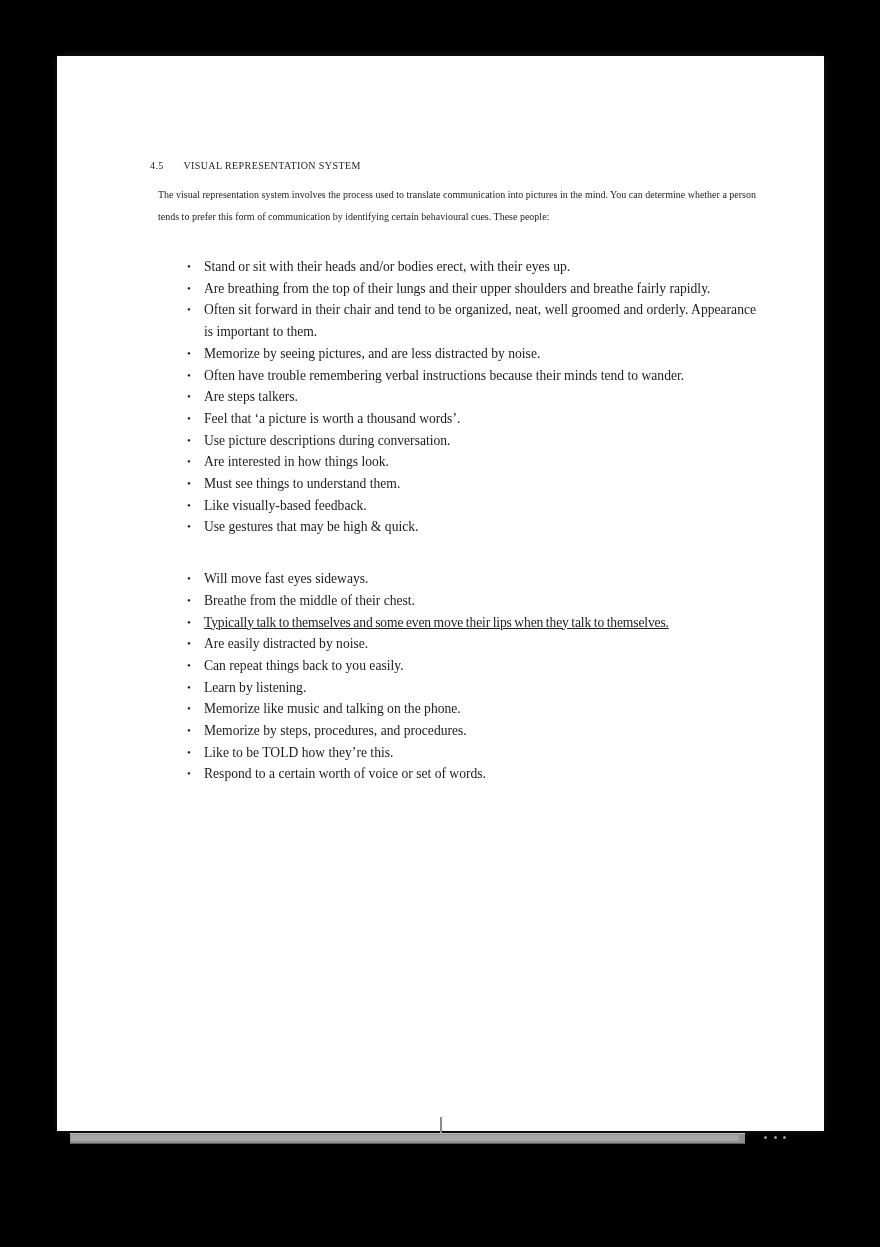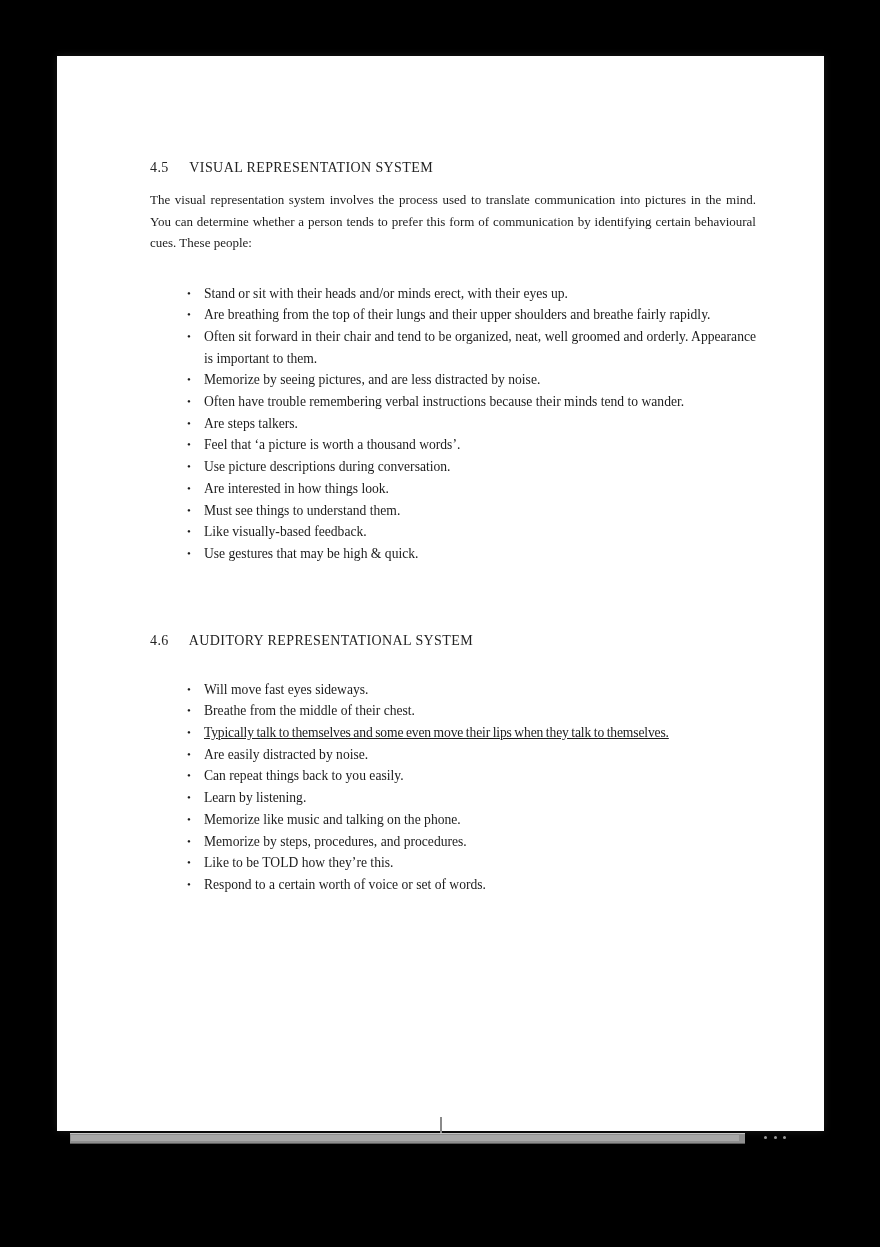--- a/index.html
+++ b/index.html
@@ -32,30 +32,30 @@
     position: absolute;
     left: 93px;
     top: 0;
     width: 606px;
     padding-top: 104px;
     color: #1f1f1f;
   }
   section { display: block; }
   .heading {
     margin: 0;
-    font-size: 14px;
+    font-size: 10px;
     font-weight: 400;
     letter-spacing: 0.4px;
     color: #232323;
     white-space: nowrap;
   }
   .h-num { margin-right: 17px; }
   .intro {
-    margin: 13px 0 0 0;
-    font-size: 13px;
+    margin: 13px 0 0 8px;
+    font-size: 10px;
     line-height: 21.5px;
     text-align: justify;
     color: #1c1c1c;
   }
   .bullets {
     list-style: none;
     margin: 29px 0 0 0;
     padding: 0 0 0 37px;
   }
   .b {
@@ -138,21 +138,21 @@
 
       <section class="section-4-5">
         <h2 class="heading">
           <span class="h-num">4.5</span>
           <span class="h-title">VISUAL REPRESENTATION SYSTEM</span>
         </h2>
         <p class="intro">The visual representation system involves the process used to translate communication into pictures in the mind. You can determine whether a person tends to prefer this form of communication by identifying certain behavioural cues. These people:</p>
         <ul class="bullets">
           <li class="b">
               <span class="dot">•</span>
-              <span class="btxt">Stand or sit with their heads and/or minds erect, with their eyes up.</span>
+              <span class="btxt">Stand or sit with their heads and/or bodies erect, with their eyes up.</span>
             </li>
           <li class="b">
               <span class="dot">•</span>
               <span class="btxt">Are breathing from the top of their lungs and their upper shoulders and breathe fairly rapidly.</span>
             </li>
           <li class="b">
               <span class="dot">•</span>
               <span class="btxt">Often sit forward in their chair and tend to be organized, neat, well groomed and orderly. Appearance is important to them.</span>
             </li>
           <li class="b">
@@ -188,24 +188,20 @@
               <span class="btxt">Like visually-based feedback.</span>
             </li>
           <li class="b">
               <span class="dot">•</span>
               <span class="btxt">Use gestures that may be high &amp; quick.</span>
             </li>
         </ul>
       </section>
 
       <section class="section-4-6">
-        <h2 class="heading">
-          <span class="h-num">4.6</span>
-          <span class="h-title">AUDITORY REPRESENTATIONAL SYSTEM</span>
-        </h2>
         <ul class="bullets">
           <li class="b">
               <span class="dot">•</span>
               <span class="btxt">Will move fast eyes sideways.</span>
             </li>
           <li class="b">
               <span class="dot">•</span>
               <span class="btxt">Breathe from the middle of their chest.</span>
             </li>
           <li class="b fit">

